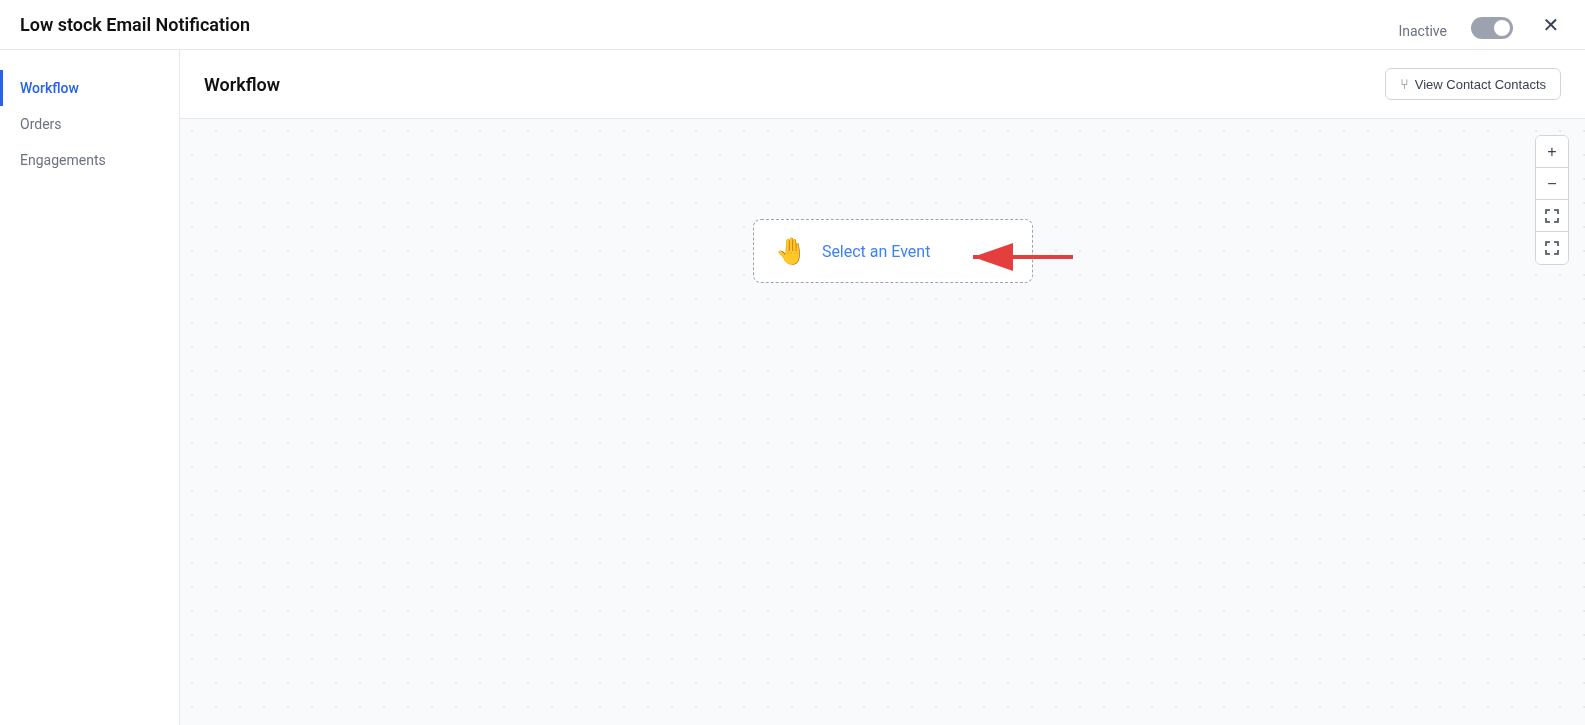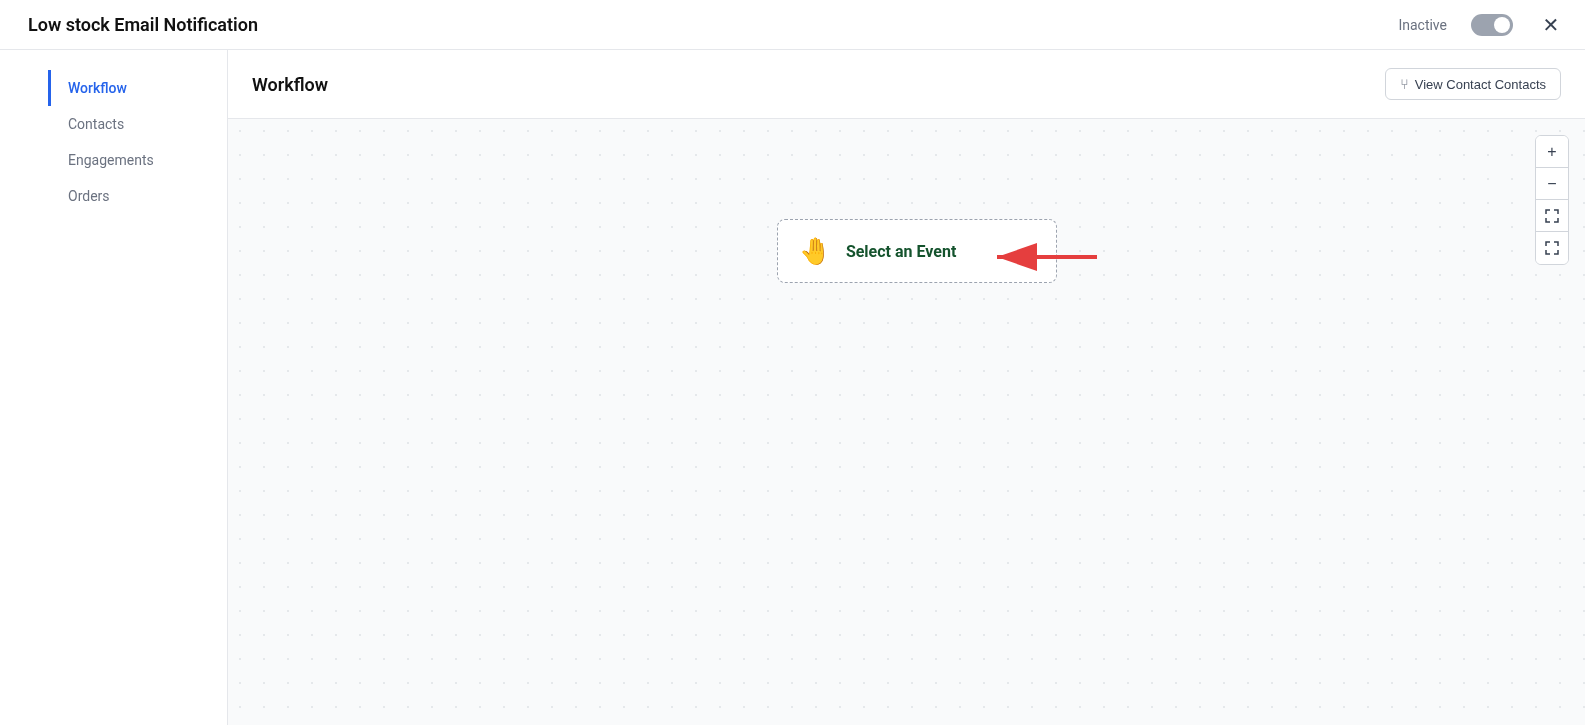--- a/index.html
+++ b/index.html
@@ -23,26 +23,25 @@
       justify-content: space-between;
       padding: 0 20px;
       height: 50px;
       border-bottom: 1px solid #e5e7eb;
     }
 
     .header-title {
       font-size: 18px;
       font-weight: 600;
       color: #111;
-      margin-left: 8px;
     }
 
     .header-right {
       display: flex;
-      align-items: center;
+      align-items: flex-end;
       gap: 24px;
     }
 
     .inactive-label {
       font-size: 14px;
       color: #6b7280;
     }
 
     .toggle-switch {
       position: relative;
@@ -78,21 +77,20 @@
       align-items: center;
       justify-content: center;
       width: 28px;
       height: 28px;
     }
 
     
     .main-layout {
       display: flex;
       height: calc(725px - 50px);
-      padding-left: 48px;
     }
 
     
     .sidebar {
       width: 180px;
       border-right: 1px solid #e5e7eb;
       padding: 20px 0;
       flex-shrink: 0;
     }
 
@@ -209,22 +207,22 @@
     }
 
     .event-node-icon {
       font-size: 26px;
       color: #6b7280;
       line-height: 1;
     }
 
     .event-node-label {
       font-size: 16px;
-      color: #14532d;
-      font-weight: 700;
+      color: #3b82f6;
+      font-weight: 400;
     }
 
     
     .red-arrow {
       position: absolute;
       left: 50%;
       top: 118px;
       transform: translateX(80px);
       pointer-events: none;
     }
@@ -255,27 +253,24 @@
   </div>
 </div>
 
 <div class="main-layout">
 
   <div class="sidebar">
     <div class="sidebar-item active">
       <span>Workflow</span>
     </div>
     <div class="sidebar-item">
-      <span>Contacts</span>
+      <span>Orders</span>
     </div>
     <div class="sidebar-item">
       <span>Engagements</span>
-    </div>
-    <div class="sidebar-item">
-      <span>Orders</span>
     </div>
   </div>
 
   <div class="content-area">
 
     <div class="content-header">
       <span class="content-title">Workflow</span>
       <button class="view-contact-journey-btn">
         <span class="fork-icon">⑂</span>
         <span>View Contact Contacts</span>

